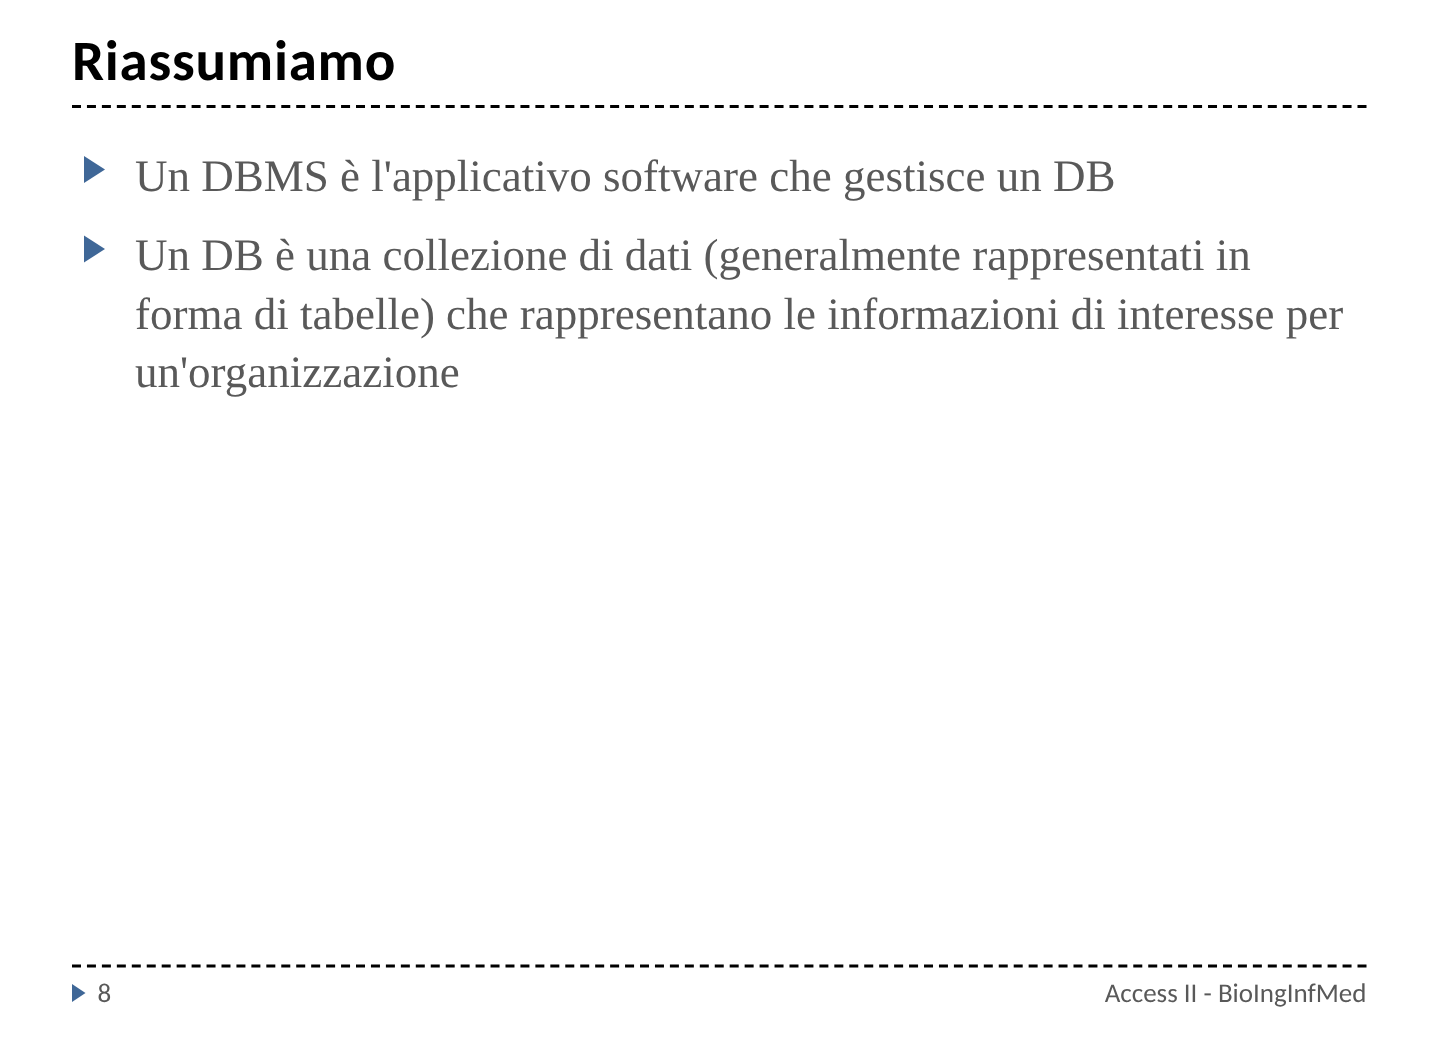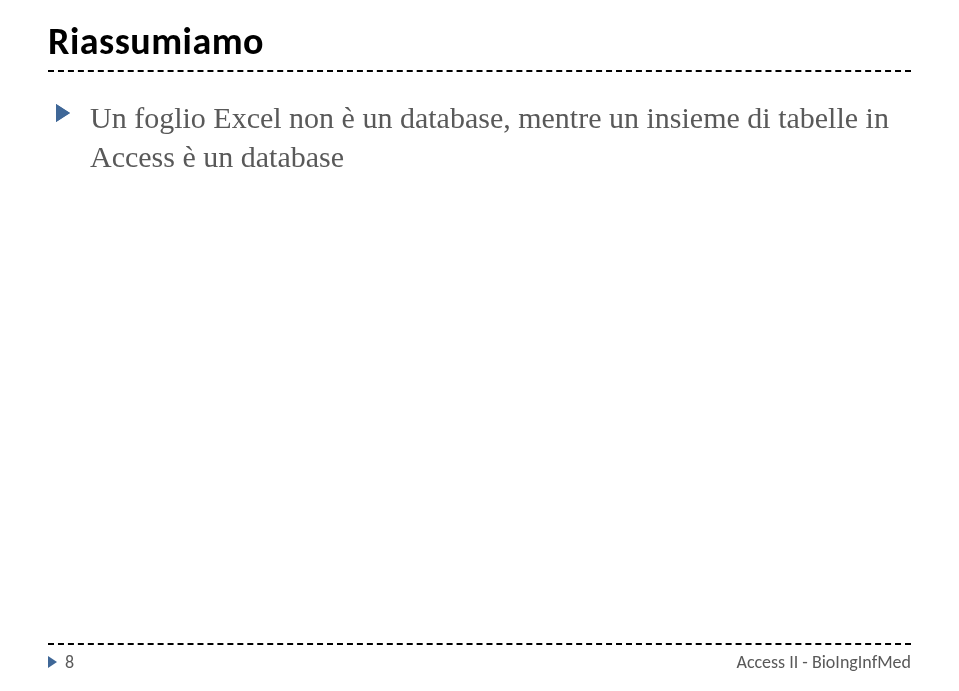--- a/index.html
+++ b/index.html
@@ -88,24 +88,25 @@
 </head>
 <body>
 
 <div class="slide">
   <h1 class="title">Riassumiamo</h1>
   <div class="title-underline"></div>
 
   <ul class="bullets">
     <li>
       <span class="arrow"></span>
+      <span>Un DBMS è l'applicativo software che gestisce un DB</span>
     </li>
     <li>
       <span class="arrow"></span>
-      <span>Un foglio Excel non è un database, mentre un insieme di tabelle in Access è un database</span>
+      <span>Un DB è una collezione di dati (generalmente rappresentati in forma di tabelle) che rappresentano le informazioni di interesse per un'organizzazione</span>
     </li>
   </ul>
 
   <div class="footer">
     <div class="footer-line"></div>
     <div class="footer-row">
       <div class="footer-left">
         <span class="farrow"></span>
         <span>8</span>
       </div>

